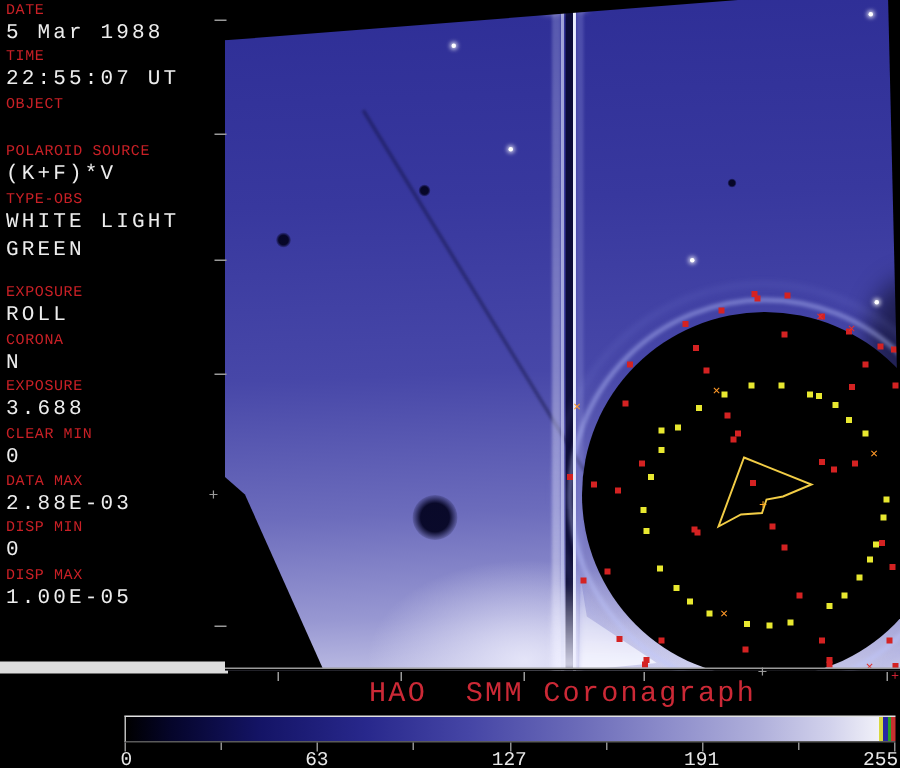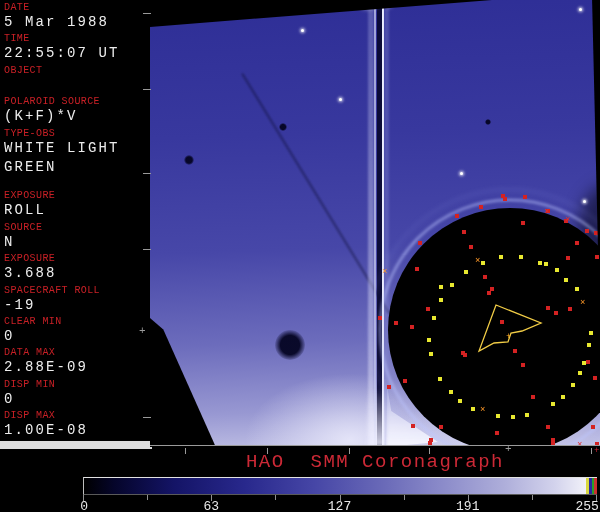--- a/index.html
+++ b/index.html
@@ -120,52 +120,48 @@
       <div class="field">
         <div class="fvalue">GREEN</div>
       </div>
 
       <div class="field">
         <div class="flabel">EXPOSURE</div>
         <div class="fvalue">ROLL</div>
       </div>
 
       <div class="field">
-        <div class="flabel">SOURCE</div>
+        <div class="flabel">CORONA</div>
         <div class="fvalue">N</div>
       </div>
 
       <div class="field">
         <div class="flabel">EXPOSURE</div>
         <div class="fvalue">3.688</div>
       </div>
 
-      <div class="field">
-        <div class="flabel">SPACECRAFT ROLL</div>
-        <div class="fvalue">-19</div>
-      </div>
 
       <div class="field">
         <div class="flabel">CLEAR MIN</div>
         <div class="fvalue">0</div>
       </div>
 
       <div class="field">
         <div class="flabel">DATA MAX</div>
-        <div class="fvalue">2.88E-09</div>
+        <div class="fvalue">2.88E-03</div>
       </div>
 
       <div class="field">
         <div class="flabel">DISP MIN</div>
         <div class="fvalue">0</div>
       </div>
 
       <div class="field">
         <div class="flabel">DISP MAX</div>
-        <div class="fvalue">1.00E-08</div>
+        <div class="fvalue">1.00E-05</div>
       </div>
     </aside>
   <div id="panel-strip"></div>
 
   <div id="image-area">
     <div id="blue-field"></div>
     <div id="streak"></div>
 
     <div class="pyl" id="pyl-band"></div>
     <div class="pyl" id="pyl-line1"></div>

